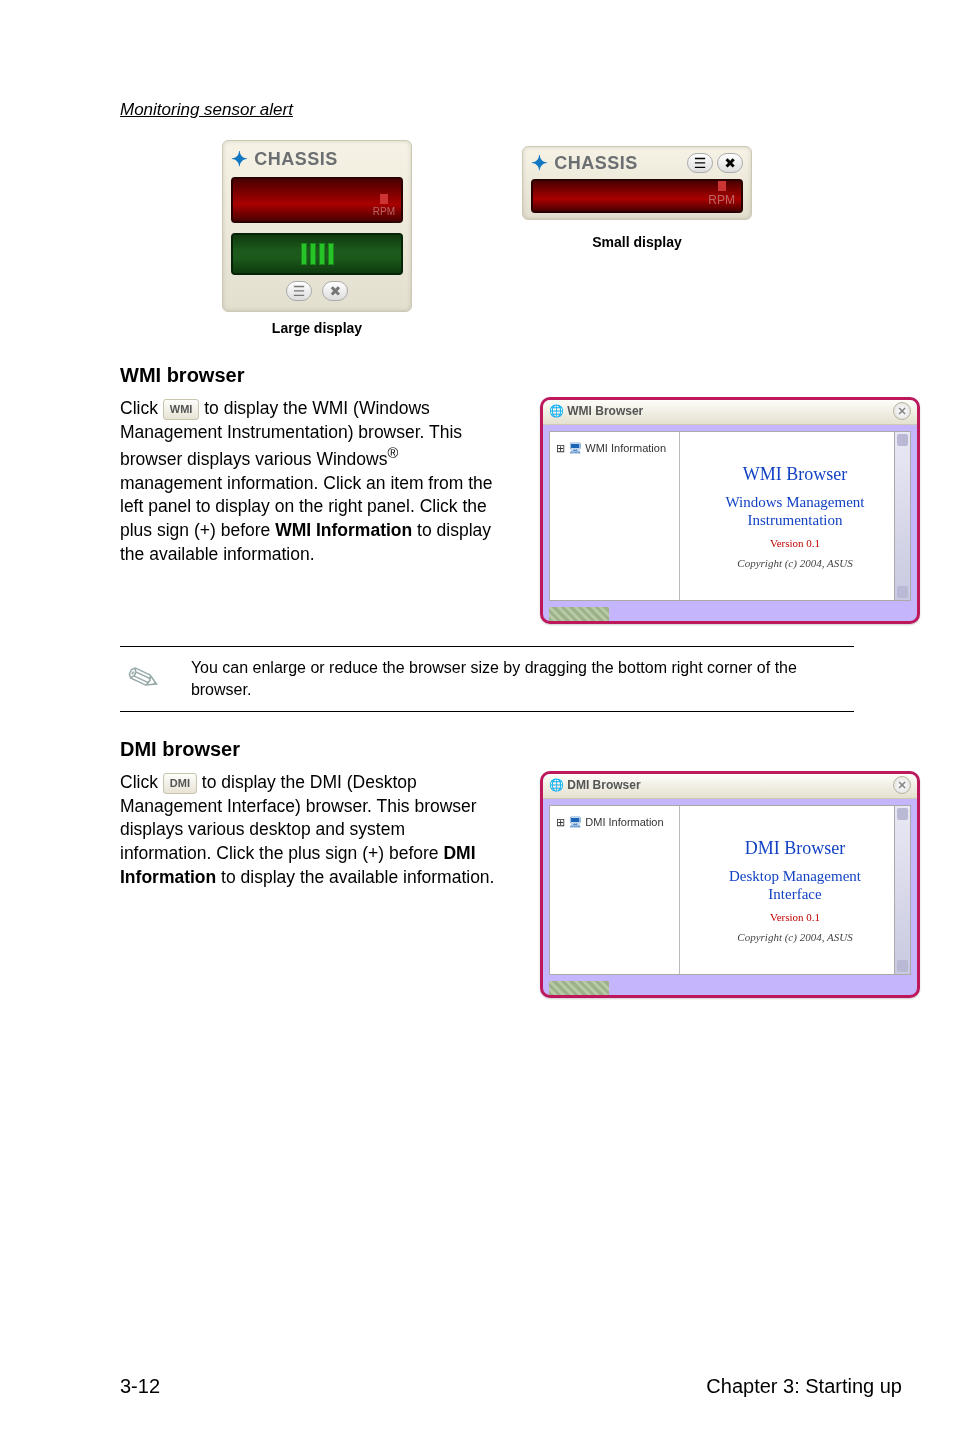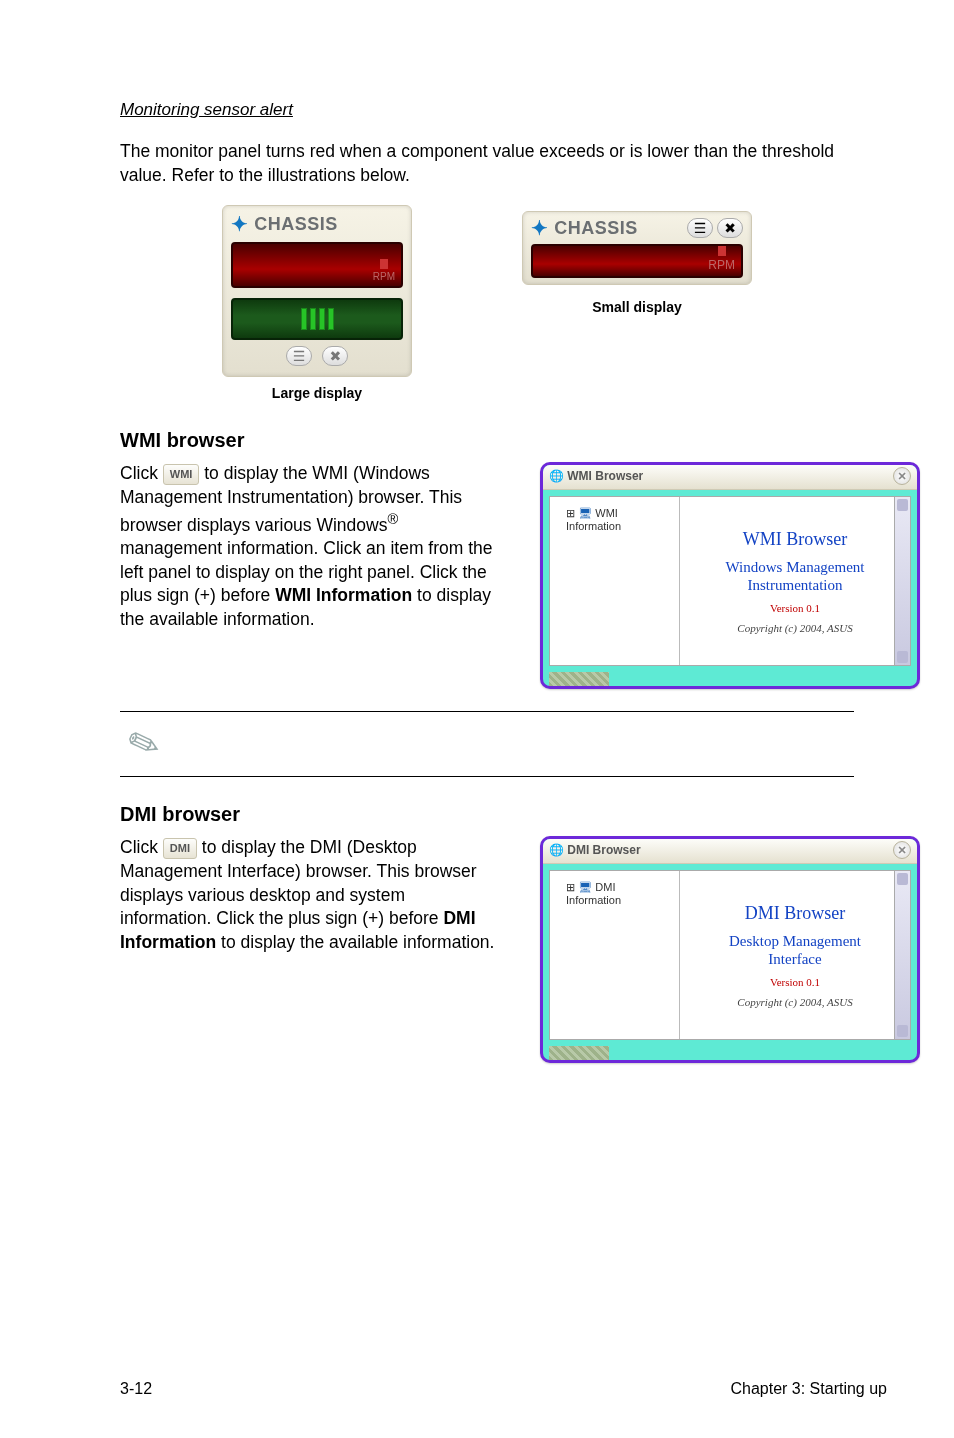--- a/index.html
+++ b/index.html
@@ -30,50 +30,49 @@
   .chassis-small { width: 230px; background: linear-gradient(#f6f3e6, #e3dfcf); border: 1px solid #cfc9b4; border-radius: 6px; padding: 4px 8px 6px; box-shadow: inset 0 0 4px rgba(0,0,0,.15); }
   .chassis-small .top { display: flex; justify-content: space-between; align-items: center; }
   .chassis-small .lcd-red { height: 34px; margin-top: 4px; }
   .chassis-small .rpm-tag { font-size: 12px; }
 
   
   .wmi-block { margin-top: 28px; }
   .inline-btn { display: inline-block; background: linear-gradient(#fdfdfb,#e7e3d4); border: 1px solid #c9c4ae; border-radius: 3px; font-size: 11px; font-weight: bold; color: #555; padding: 2px 6px; vertical-align: middle; }
 
   
-  .browser-win { width: 380px; border: 3px solid #6d28d9; border-radius: 10px; background: #5eead4; overflow: hidden; box-shadow: 0 1px 2px rgba(0,0,0,.2); }
+  .browser-win { width: 380px; border: 3px solid #be185d; border-radius: 10px; background: #c4b5fd; overflow: hidden; box-shadow: 0 1px 2px rgba(0,0,0,.2); }
   .browser-titlebar { display: flex; justify-content: space-between; align-items: center; background: linear-gradient(#fdfdf9,#e5e1d0); padding: 2px 6px 4px; font-size: 12px; color: #555; font-weight: bold; border-bottom: 1px solid #cfcab5; }
   .close-dot { width: 18px; height: 18px; border: 1px solid #b8b39c; border-radius: 50%; background: radial-gradient(#fff,#ddd); font-size: 11px; display: flex; align-items: center; justify-content: center; color: #888; }
   .browser-body { display: flex; height: 170px; background: #fff; margin: 6px; border: 1px solid #aaa; }
-  .tree-pane { width: 130px; border-right: 1px solid #bbb; font-size: 11px; padding: 10px 16px; color: #333; }
+  .tree-pane { width: 130px; border-right: 1px solid #bbb; font-size: 11px; padding: 10px 6px; color: #333; }
   .tree-icon { color: #1a63b5; }
   .content-pane { flex: 1; display: flex; flex-direction: column; align-items: center; justify-content: center; gap: 8px; position: relative; }
   .scroll-stub { position: absolute; right: 0; top: 0; bottom: 0; width: 16px; background: linear-gradient(#e9e9f5,#c9c9e0); border-left: 1px solid #aaa; }
   .scroll-stub::before { content: ""; position: absolute; top: 2px; left: 2px; right: 2px; height: 12px; background: #b9b9d5; border-radius: 2px; }
   .scroll-stub::after { content: ""; position: absolute; bottom: 2px; left: 2px; right: 2px; height: 12px; background: #b9b9d5; border-radius: 2px; }
   .title-blue { font-family: "Comic Sans MS", cursive; color: #1343c4; font-size: 18px; }
   .sub-blue { font-family: "Comic Sans MS", cursive; color: #1343c4; font-size: 15px; line-height: 1.2; text-align: center; }
   .ver-red { font-family: "Comic Sans MS", cursive; color: #c00000; font-size: 11px; }
   .copy-gray { font-family: "Times New Roman", serif; font-style: italic; color: #444; font-size: 11px; }
   .grip { height: 14px; background: repeating-linear-gradient(45deg,#9eb28a,#9eb28a 3px,#b8c9a8 3px,#b8c9a8 6px); width: 60px; margin: 0 0 0 6px; }
 
   
   .note-box { border-top: 1px solid #000; border-bottom: 1px solid #000; margin: 22px 0 26px; padding: 10px 8px 10px 0; display: flex; gap: 24px; align-items: center; }
   .pencil { font-size: 38px; color: #9aa; transform: rotate(-20deg); width: 48px; text-align: center; }
   .note-text { font-size: 16px; line-height: 1.35; }
 
-  .footer { position: absolute; bottom: 40px; left: 0; right: 15px; display: flex; justify-content: space-between; font-size: 16px; padding: 0 52px 0 120px; }
+  .footer { position: absolute; bottom: 40px; left: 0; right: 0; display: flex; justify-content: space-between; font-size: 20px; padding: 0 52px 0 120px; }
 </style>
 </head>
 <body>
 
 <div class="page">
 
   <div class="section-heading">Monitoring sensor alert</div>
-  <div class="body-text">The monitor panel turns red when a component value exceeds or is lower than the threshold value. Refer to the illustrations below.</div>
 
   <div class="row" style="justify-content:center; gap:110px; margin-bottom:10px;">
     <div class="center-col">
       <div class="chassis-large">
         <div class="chassis-title">
           <span class="fan-icon">✦</span>
           <span>CHASSIS</span>
         </div>
         <div class="lcd-red">
           <span class="rpm-tag">
@@ -145,20 +144,21 @@
             </div>
           </div>
           <div class="grip"></div>
         </div>
       </div>
     </div>
   </div>
 
   <div class="note-box">
     <div class="pencil">✎</div>
+    <div class="note-text">You can enlarge or reduce the browser size by dragging the bottom right corner of the browser.</div>
   </div>
 
   <div>
     <div class="sub-heading">DMI browser</div>
     <div class="row">
       <div class="col-left">
         <p class="body-text" style="margin-bottom:0;">
           <span>Click </span><span class="inline-btn">DMI</span><span> to display the DMI (Desktop Management Interface) browser. This browser displays various desktop and system information. Click the plus sign (+) before </span><b>DMI Information</b><span> to display the available information.</span>
         </p>
       </div>

